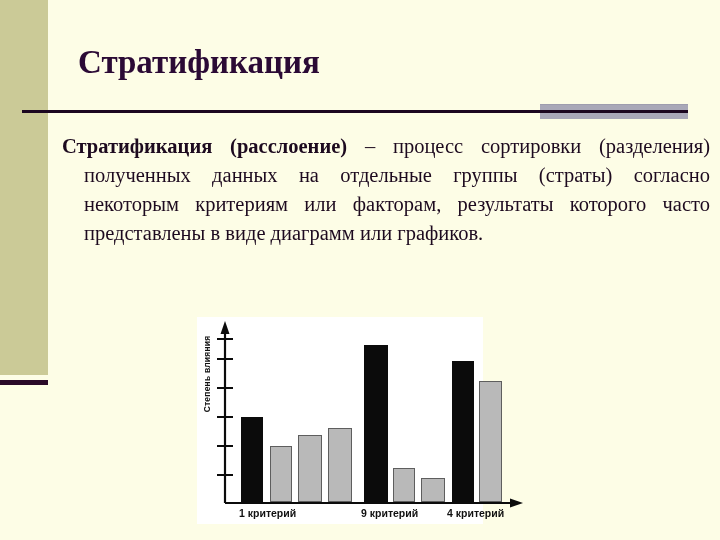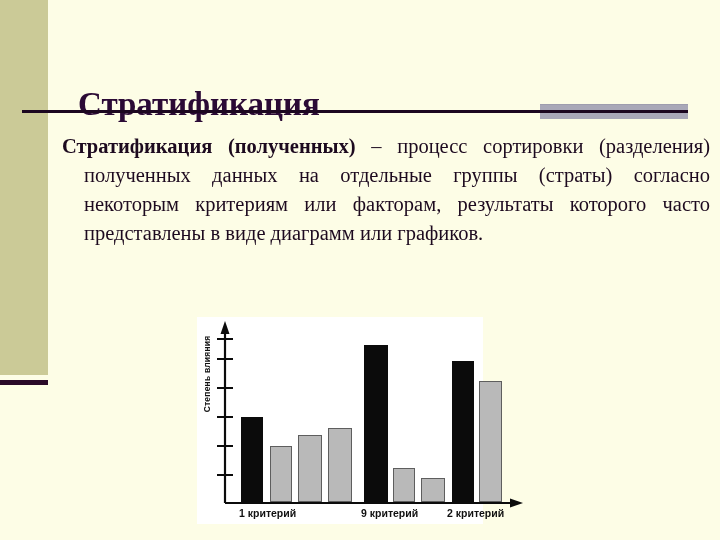--- a/index.html
+++ b/index.html
@@ -59,21 +59,20 @@
   #page-title {
     position: absolute;
     left: 78px;
     top: 44px;
     font-family: "Liberation Serif", serif;
     font-size: 33px;
     font-weight: bold;
     color: #2b0a35;
     letter-spacing: 0px;
     white-space: nowrap;
-    margin-top: 42px;
   }
 
   
   #body-text {
     position: absolute;
     left: 62px;
     top: 132px;
     width: 648px;
     font-size: 20.5px;
     line-height: 29px;
@@ -148,21 +147,21 @@
 
   <div id="left-band"></div>
   <div id="left-band-rule"></div>
 
   <div id="page-title">Стратификация</div>
 
   <div id="title-rule-block"></div>
   <div id="title-rule"></div>
 
   <div id="body-text">
-    <div class="para"><span class="lead">Стратификация (полученных)</span><span> – процесс сортировки (разделения) полученных данных на отдельные группы (страты) согласно некоторым критериям или факторам, результаты которого часто представлены в виде диаграмм или графиков.</span></div>
+    <div class="para"><span class="lead">Стратификация (расслоение)</span><span> – процесс сортировки (разделения) полученных данных на отдельные группы (страты) согласно некоторым критериям или факторам, результаты которого часто представлены в виде диаграмм или графиков.</span></div>
   </div>
 
   <div id="chart-figure">
     <svg id="plot" viewBox="0 0 334 207">
 
       <line x1="28" y1="186" x2="28" y2="14" stroke="#0b0b0b" stroke-width="2.2"></line>
       <polygon points="28,4 23.5,17 32.5,17" fill="#0b0b0b"></polygon>
 
       <line x1="28" y1="186" x2="316" y2="186" stroke="#0b0b0b" stroke-width="2.2"></line>
       <polygon points="326,186 313,181.5 313,190.5" fill="#0b0b0b"></polygon>
@@ -186,16 +185,16 @@
 
     <div class="bar black" style="left:167px; top:28px;  width:24px; height:157px;"></div>
     <div class="bar gray" style="left:196px; top:151px; width:22px; height:34px;"></div>
     <div class="bar gray" style="left:224px; top:161px; width:24px; height:24px;"></div>
 
     <div class="bar black" style="left:255px; top:44px;  width:22px; height:141px;"></div>
     <div class="bar gray" style="left:282px; top:64px;  width:23px; height:121px;"></div>
 
     <div class="x-tick-label" style="left:42px;  top:190px;">1 критерий</div>
     <div class="x-tick-label" style="left:164px; top:190px;">9 критерий</div>
-    <div class="x-tick-label" style="left:250px; top:190px;">2 критерий</div>
+    <div class="x-tick-label" style="left:250px; top:190px;">4 критерий</div>
   </div>
 
 </div>
 
 </body></html>

